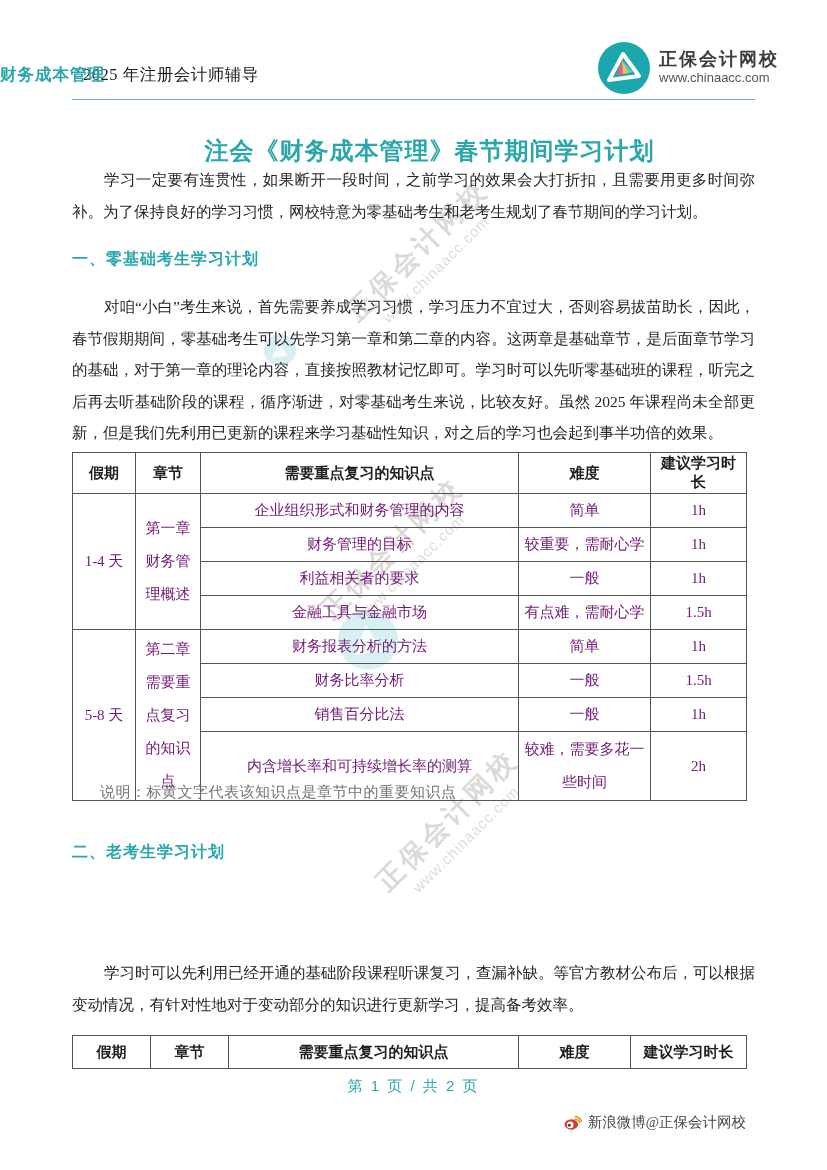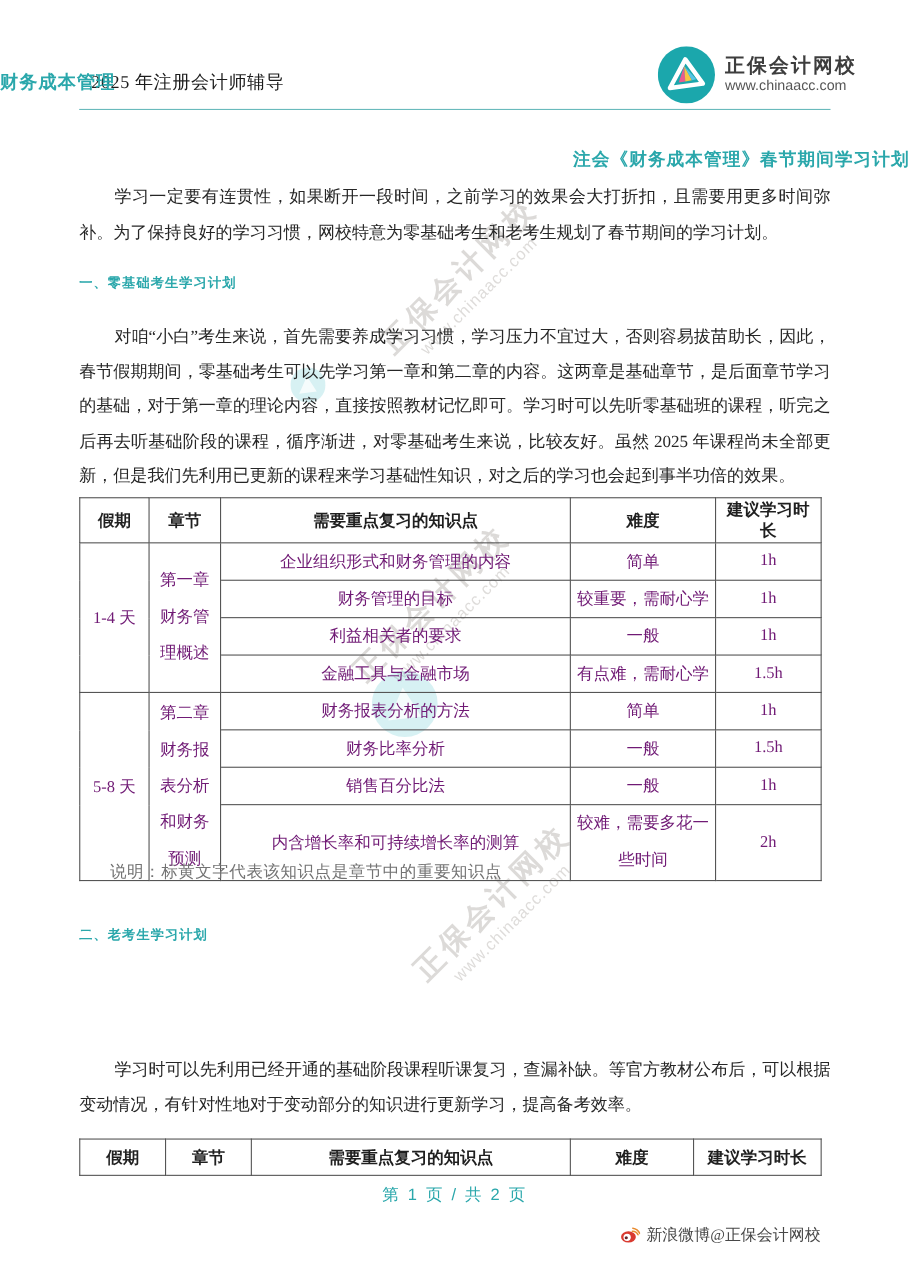--- a/index.html
+++ b/index.html
@@ -16,32 +16,32 @@
   .hdr-subject{position:absolute;left:0;right:0;top:64px;
     font-family:"Liberation Sans","DejaVu Sans",sans-serif;font-weight:bold;
     font-size:16.5px;color:#2aa7ab;letter-spacing:1px;}
   .logo{position:absolute;left:598px;top:42px;display:flex;align-items:center;gap:9px;}
   .logo-text .brand{font-family:"Liberation Sans","DejaVu Sans",sans-serif;font-weight:bold;
     font-size:18px;color:#3d3d3d;letter-spacing:2px;line-height:1.2;}
   .logo-text .url{font-family:"Liberation Sans","DejaVu Sans",sans-serif;
     font-size:13px;color:#565656;line-height:1.3;}
   .hdr-rule{position:absolute;left:72px;top:99px;width:683px;border-top:1.5px solid #69babc;}
   
-  .doc-title{position:absolute;left:0;right:0;top:135px;text-align:right;
+  .doc-title{position:absolute;left:0;right:0;top:135px;text-align:center;
     font-family:"Liberation Sans","DejaVu Sans",sans-serif;font-weight:bold;
-    font-size:16px;color:#2aa7ab;letter-spacing:1px;padding-left:32px;}
+    font-size:24px;color:#2aa7ab;letter-spacing:1px;padding-left:32px;}
   .para{position:absolute;left:72px;width:683px;font-size:15.5px;line-height:31.5px;
     text-align:justify;text-indent:32px;color:#262626;}
   .p-intro{top:164px;}
   .p-s1{top:291px;}
   .p-s2a{top:864px;}
   .p-s2b{top:957px;}
   .sec-heading{position:absolute;left:72px;
     font-family:"Liberation Sans","DejaVu Sans",sans-serif;font-weight:bold;
-    font-size:12px;color:#2aa7ab;letter-spacing:1px;}
+    font-size:16px;color:#2aa7ab;letter-spacing:1px;}
   .h-s1{top:249px;}
   .h-s2{top:842px;}
   
   table.plan{position:absolute;left:72px;border-collapse:collapse;table-layout:fixed;width:674px;}
   .t1{top:452px;}
   .t2{top:1035px;}
   table.plan th,table.plan td{border:1px solid #555;font-size:15px;color:#701a75;
     text-align:center;vertical-align:middle;padding:1px 4px;overflow:hidden;}
   table.plan th{font-weight:bold;color:#1f1f1f;}
   .t1 tr.hdr{height:31px;}
@@ -154,21 +154,21 @@
       <td>1h</td>
     </tr>
     <tr class="r">
       <td class="topic">金融工具与金融市场</td>
       <td>有点难，需耐心学</td>
       <td>1.5h</td>
     </tr>
     <tr class="r">
       <td rowspan="4">5-8 天</td>
       <td rowspan="4" class="chapter">第二章
-财务报表分析和财务预测</td>
+需要重点复习的知识点</td>
       <td class="topic">财务报表分析的方法</td>
       <td>简单</td>
       <td>1h</td>
     </tr>
     <tr class="r">
       <td class="topic">财务比率分析</td>
       <td>一般</td>
       <td>1.5h</td>
     </tr>
     <tr class="r">

